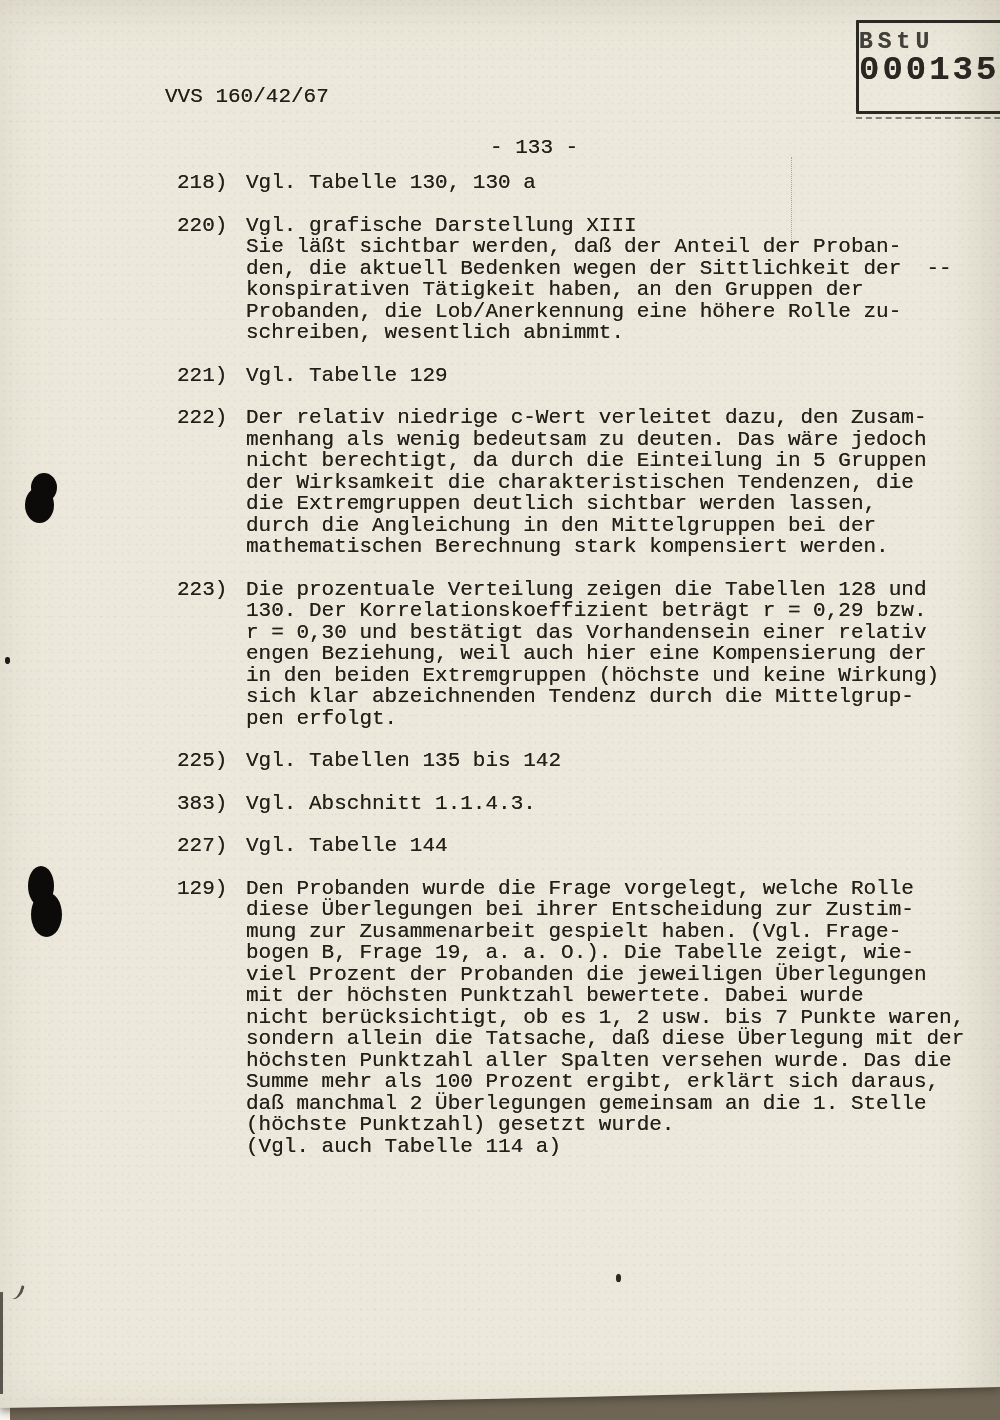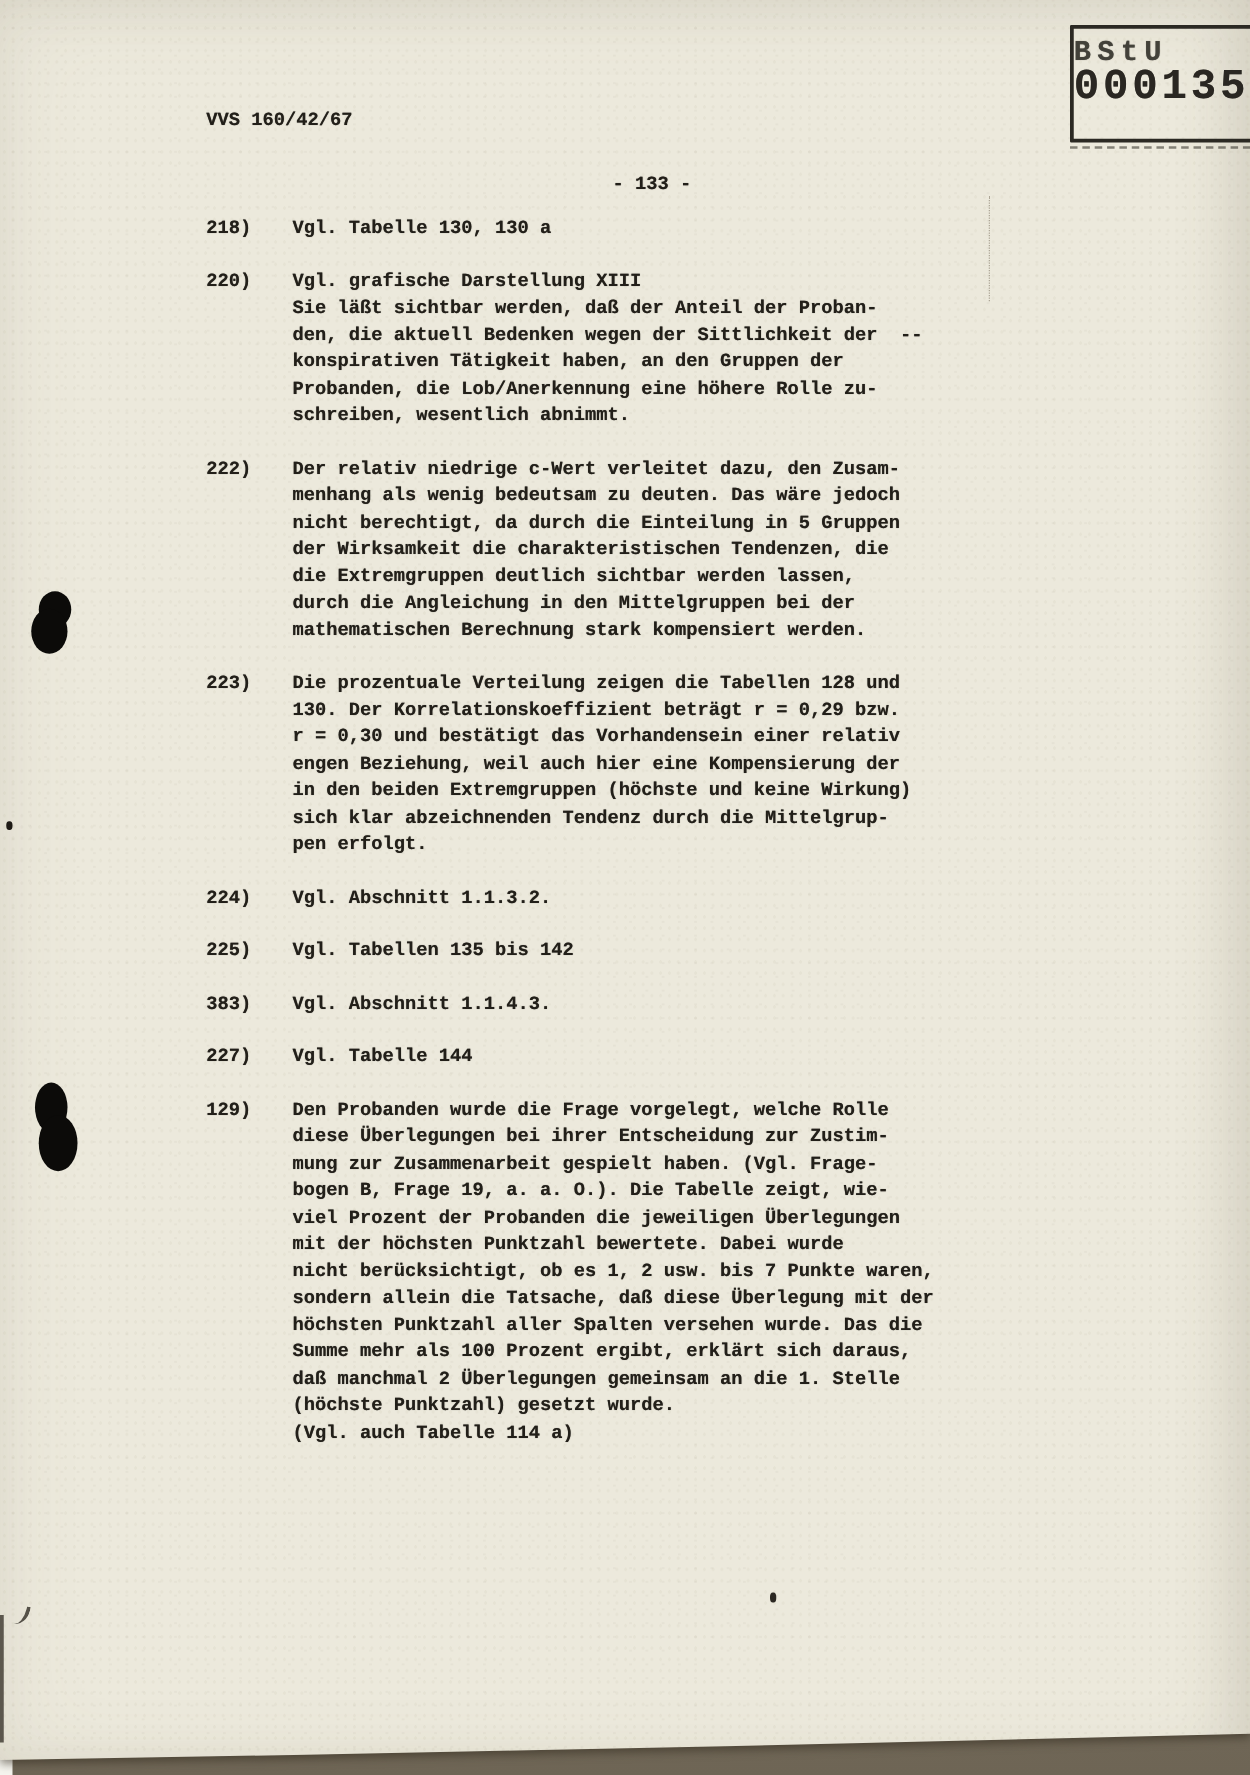--- a/index.html
+++ b/index.html
@@ -32,32 +32,32 @@
     background-size: 7px 9px, 13px 11px;
     background-position: 0 0, 4px 6px;
     box-shadow: inset -16px 0 40px rgba(120,110,90,.14), inset 0 0 70px rgba(130,120,95,.10);
     clip-path: polygon(0 0, 1000px 0, 1000px 1387px, 580px 1397px, 235px 1404px, 0 1408px);
     color: #221f19;
   }
 
   
   .tw {
     font-family: "Liberation Mono", "DejaVu Sans Mono", monospace;
-    font-weight: 700;
-    font-size: 15px;
+    font-weight: 400;
+    font-size: 21px;
     line-height: 21.5px;
     color: #221f19;
     text-shadow: 0 0 0.6px rgba(34,31,25,.75);
   }
 
   .classification { position: absolute; left: 165px; top: 86px; }
   .page-number    { position: absolute; left: 490px; top: 137px; }
 
   .footnote-list {
-    position: absolute; left: 165px; top: 172px; width: 810px;
+    position: absolute; left: 177px; top: 172px; width: 810px;
     margin: 0; padding: 0; list-style: none;
   }
   .footnote { display: flex; align-items: flex-start; margin-bottom: 21px; }
   .fn-num   { flex: 0 0 69px; white-space: pre; }
   .fn-text  { white-space: pre; }
 
   
   .stamp {
     position: absolute; left: 856px; top: 20px; width: 174px; height: 94px;
     border: 3px solid #2b2923;
@@ -142,20 +142,24 @@
   <li class="footnote tw">
     <span class="fn-num">220)</span>
     <span class="fn-text">Vgl. grafische Darstellung XIII
 Sie läßt sichtbar werden, daß der Anteil der Proban-
 den, die aktuell Bedenken wegen der Sittlichkeit der  --
 konspirativen Tätigkeit haben, an den Gruppen der
 Probanden, die Lob/Anerkennung eine höhere Rolle zu-
 schreiben, wesentlich abnimmt.</span>
   </li>
 
+  <li class="footnote tw">
+    <span class="fn-num">221)</span>
+    <span class="fn-text">Vgl. Tabelle 129</span>
+  </li>
 
   <li class="footnote tw">
     <span class="fn-num">222)</span>
     <span class="fn-text">Der relativ niedrige c-Wert verleitet dazu, den Zusam-
 menhang als wenig bedeutsam zu deuten. Das wäre jedoch
 nicht berechtigt, da durch die Einteilung in 5 Gruppen
 der Wirksamkeit die charakteristischen Tendenzen, die
 die Extremgruppen deutlich sichtbar werden lassen,
 durch die Angleichung in den Mittelgruppen bei der
 mathematischen Berechnung stark kompensiert werden.</span>
@@ -165,24 +169,20 @@
     <span class="fn-num">223)</span>
     <span class="fn-text">Die prozentuale Verteilung zeigen die Tabellen 128 und
 130. Der Korrelationskoeffizient beträgt r = 0,29 bzw.
 r = 0,30 und bestätigt das Vorhandensein einer relativ
 engen Beziehung, weil auch hier eine Kompensierung der
 in den beiden Extremgruppen (höchste und keine Wirkung)
 sich klar abzeichnenden Tendenz durch die Mittelgrup-
 pen erfolgt.</span>
   </li>
 
-  <li class="footnote tw">
-    <span class="fn-num">224)</span>
-    <span class="fn-text">Vgl. Abschnitt 1.1.3.2.</span>
-  </li>
 
   <li class="footnote tw">
     <span class="fn-num">225)</span>
     <span class="fn-text">Vgl. Tabellen 135 bis 142</span>
   </li>
 
   <li class="footnote tw">
     <span class="fn-num">383)</span>
     <span class="fn-text">Vgl. Abschnitt 1.1.4.3.</span>
   </li>

